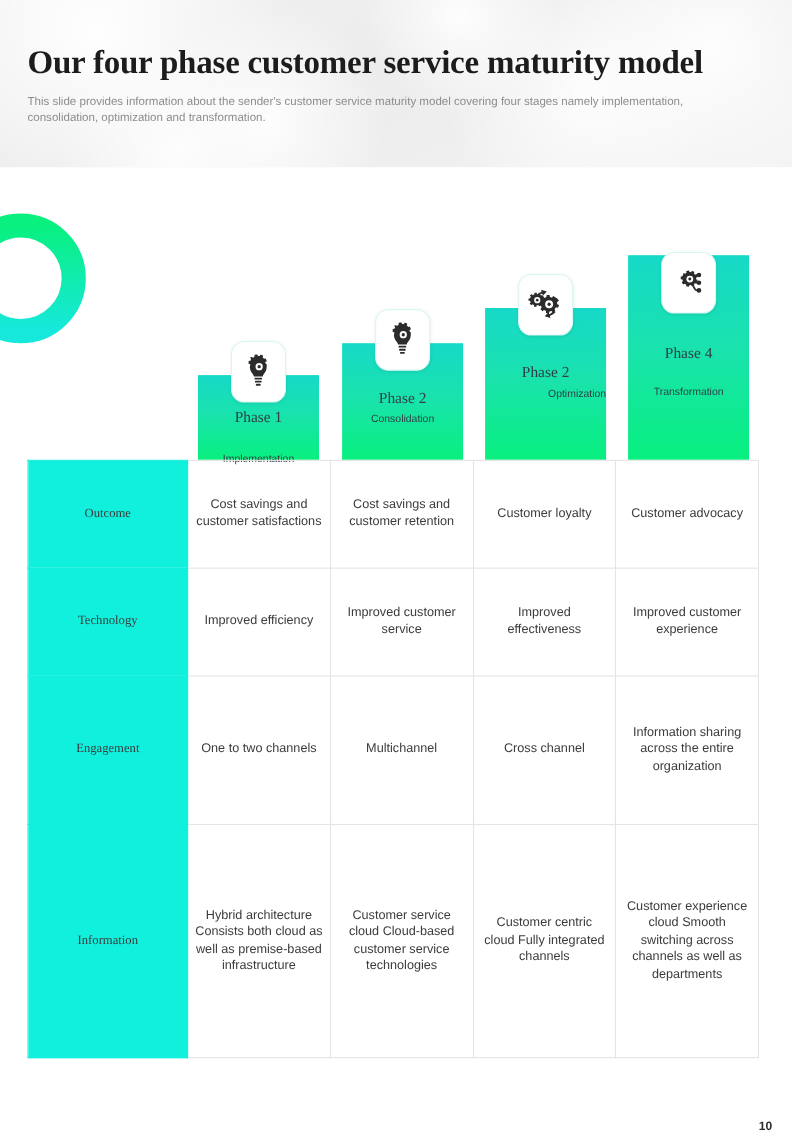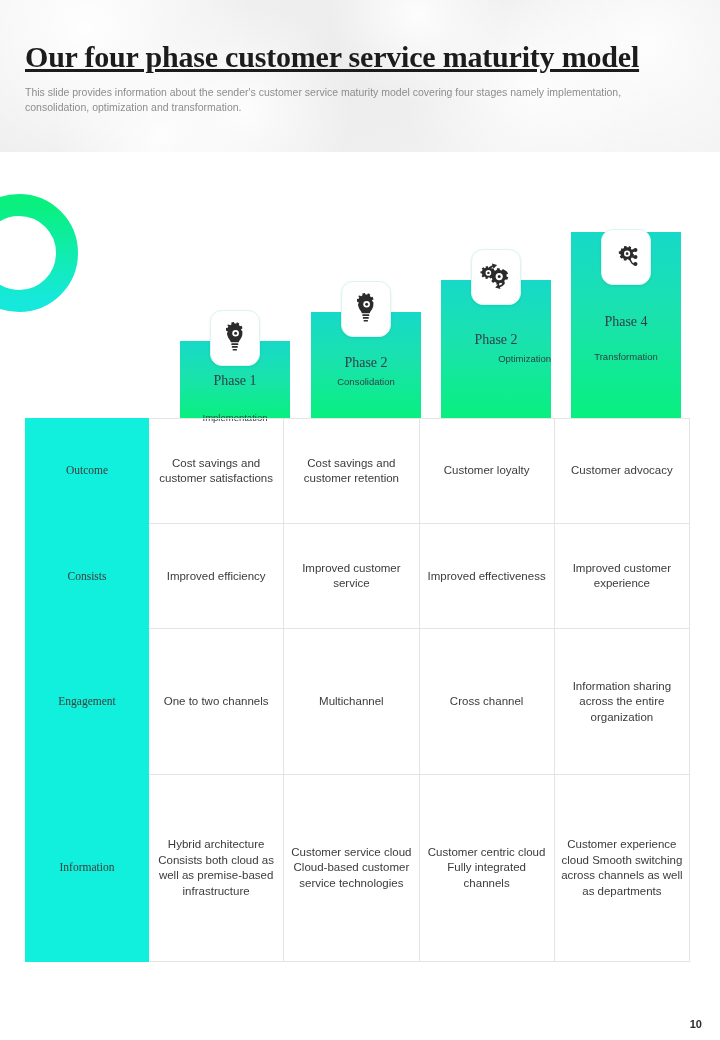--- a/index.html
+++ b/index.html
@@ -44,21 +44,20 @@
     position: absolute;
     left: 25px;
     top: 40px;
     font-family: "Liberation Serif", serif;
     font-weight: bold;
     font-size: 30px;
     line-height: 34px;
     color: #1c1c1c;
     letter-spacing: -0.2px;
     white-space: nowrap;
-    text-decoration: underline;
   }
 
   .slide-subtitle {
     position: absolute;
     left: 25px;
     top: 85px;
     width: 600px;
     font-size: 10.5px;
     line-height: 15px;
     color: #8d8d90;
@@ -143,21 +142,21 @@
     color: #3b3b3b;
     padding: 4px 6px;
   }
 
   .row-label {
     background: #10f0dc;
     font-family: "Liberation Serif", serif;
     font-size: 15px;
     color: #2c4a4a;
     border-color: #10f0dc !important;
-    width: 123px;
+    width: 145px;
   }
 
   
   .footer-note {
     position: absolute;
     left: 0;
     top: 1019px;
     width: 720px;
     text-align: center;
     font-size: 10.5px;
@@ -278,21 +277,21 @@
   <table class="matrix-table">
     <tbody>
       <tr>
         <td class="row-label">Outcome</td>
         <td>Cost savings and customer satisfactions</td>
         <td>Cost savings and customer retention</td>
         <td>Customer loyalty</td>
         <td>Customer advocacy</td>
       </tr>
       <tr>
-        <td class="row-label">Consists</td>
+        <td class="row-label">Technology</td>
         <td>Improved efficiency</td>
         <td>Improved customer service</td>
         <td>Improved effectiveness</td>
         <td>Improved customer experience</td>
       </tr>
       <tr>
         <td class="row-label">Engagement</td>
         <td>One to two channels</td>
         <td>Multichannel</td>
         <td>Cross channel</td>

